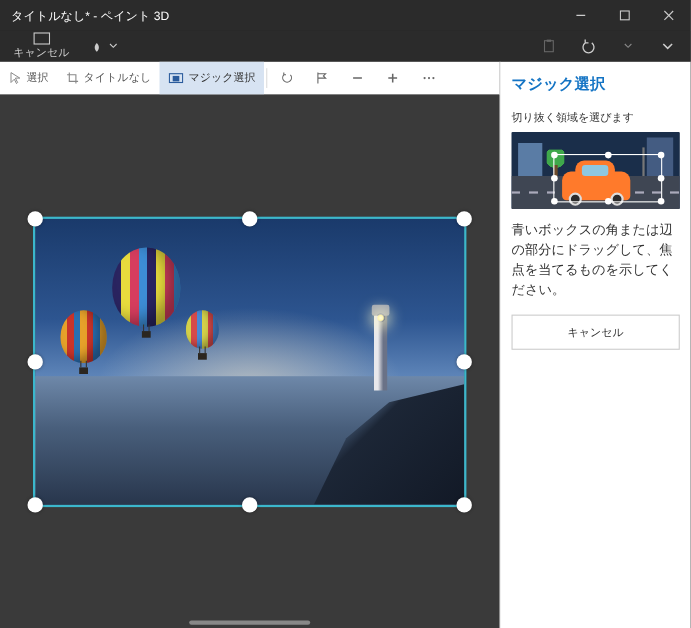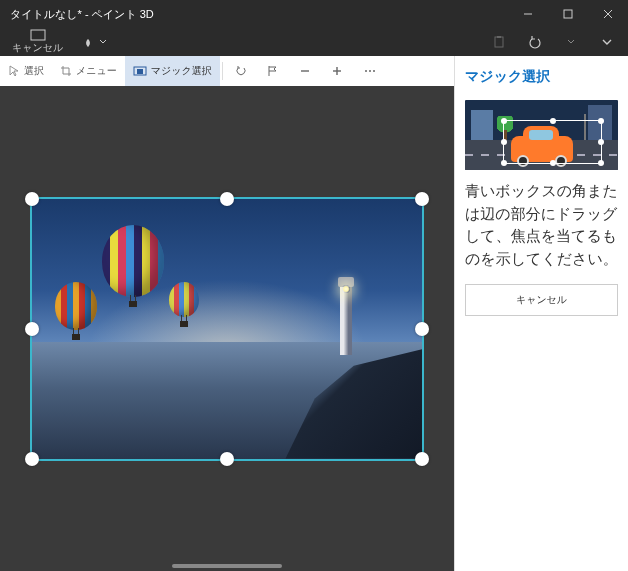--- a/index.html
+++ b/index.html
@@ -58,21 +58,21 @@
   .illus .tree { position: absolute; left: 32px; bottom: 30px; width: 16px; height: 24px; background: radial-gradient(circle at 50% 30%, #3fa84b 50%, transparent 52%); }
   .illus .tree::after { content: ''; position: absolute; bottom: 0; left: 6px; width: 4px; height: 10px; background: #6b4a2b; }
   .illus .pole { position: absolute; right: 32px; bottom: 30px; width: 2px; height: 26px; background: #777; }
   .illus .car { position: absolute; left: 50%; bottom: 8px; transform: translateX(-50%); width: 62px; height: 26px; background: #ff7a2b; border-radius: 8px 8px 4px 4px; }
   .illus .car::before { content: ''; position: absolute; top: -10px; left: 12px; width: 36px; height: 14px; background: #ff7a2b; border-radius: 8px 8px 0 0; }
   .illus .car::after { content: ''; position: absolute; top: -6px; left: 18px; width: 24px; height: 10px; background: #8fc7e0; border-radius: 3px; }
   .illus .wheel { position: absolute; bottom: -5px; width: 12px; height: 12px; background: #2b2b2b; border: 2px solid #ddd; border-radius: 50%; }
   .illus .wheel.wl { left: 6px; } .illus .wheel.wr { right: 6px; }
   .illus .sel { position: absolute; left: 38px; top: 20px; right: 16px; bottom: 6px; border: 1px solid #fff; }
   .illus .sh { position: absolute; width: 6px; height: 6px; background: #fff; border-radius: 50%; }
-  .panel-desc { font-size: 15px; color: #333; line-height: 1.5; margin-bottom: 14px; }
+  .panel-desc { font-size: 12px; color: #333; line-height: 1.5; margin-bottom: 14px; }
   .panel-btns { display: flex; gap: 14px; }
   .panel-btn { flex: 1; border: 1px solid #ccc; background: #fff; font-size: 10px; padding: 8px 0; text-align: center; color: #333; }
   svg { display: block; }
 </style>
 </head>
 <body>
 
 <div class="window">
 
   <div class="titlebar">
@@ -141,21 +141,21 @@
         <div class="tbtn">
           <svg width="12" height="12" viewBox="0 0 12 12">
               <path d="M2 1 L2 10 L5 7 L7 11 L8 10 L6 6 L10 6 Z" fill="none" stroke="#888" stroke-width="0.9"></path>
             </svg>
           <span>選択</span>
         </div>
         <div class="tbtn">
           <svg width="12" height="12" viewBox="0 0 12 12">
               <path d="M3 1 L3 9 L11 9 M1 3 L9 3 L9 11" fill="none" stroke="#888" stroke-width="1"></path>
             </svg>
-          <span>メニュー</span>
+          <span>タイトルなし</span>
         </div>
         <div class="tbtn active">
           <svg width="14" height="12" viewBox="0 0 14 12">
               <rect x="1" y="2" width="12" height="8" fill="none" stroke="#2a5b9c" stroke-width="1"></rect>
               <rect x="4" y="4" width="6" height="5" fill="#2a5b9c"></rect>
             </svg>
           <span>マジック選択</span>
         </div>
         <div class="divider"></div>
         <div class="tbtn iconly">
@@ -218,20 +218,21 @@
           <div class="handle h-sw"></div>
           <div class="handle h-s"></div>
           <div class="handle h-se"></div>
         </div>
         <div class="bottom-bar"></div>
       </div>
     </div>
 
     <div class="panel">
       <div class="panel-title">マジック選択</div>
+      <div class="panel-sub">切り抜く領域を選びます</div>
       <div class="illus">
         <div class="bldg1"></div>
           <div class="bldg2"></div>
           <div class="tree"></div>
           <div class="pole"></div>
         <div class="road"></div>
         <div class="car">
             <div class="wheel wl"></div>
             <div class="wheel wr"></div>
           </div>

